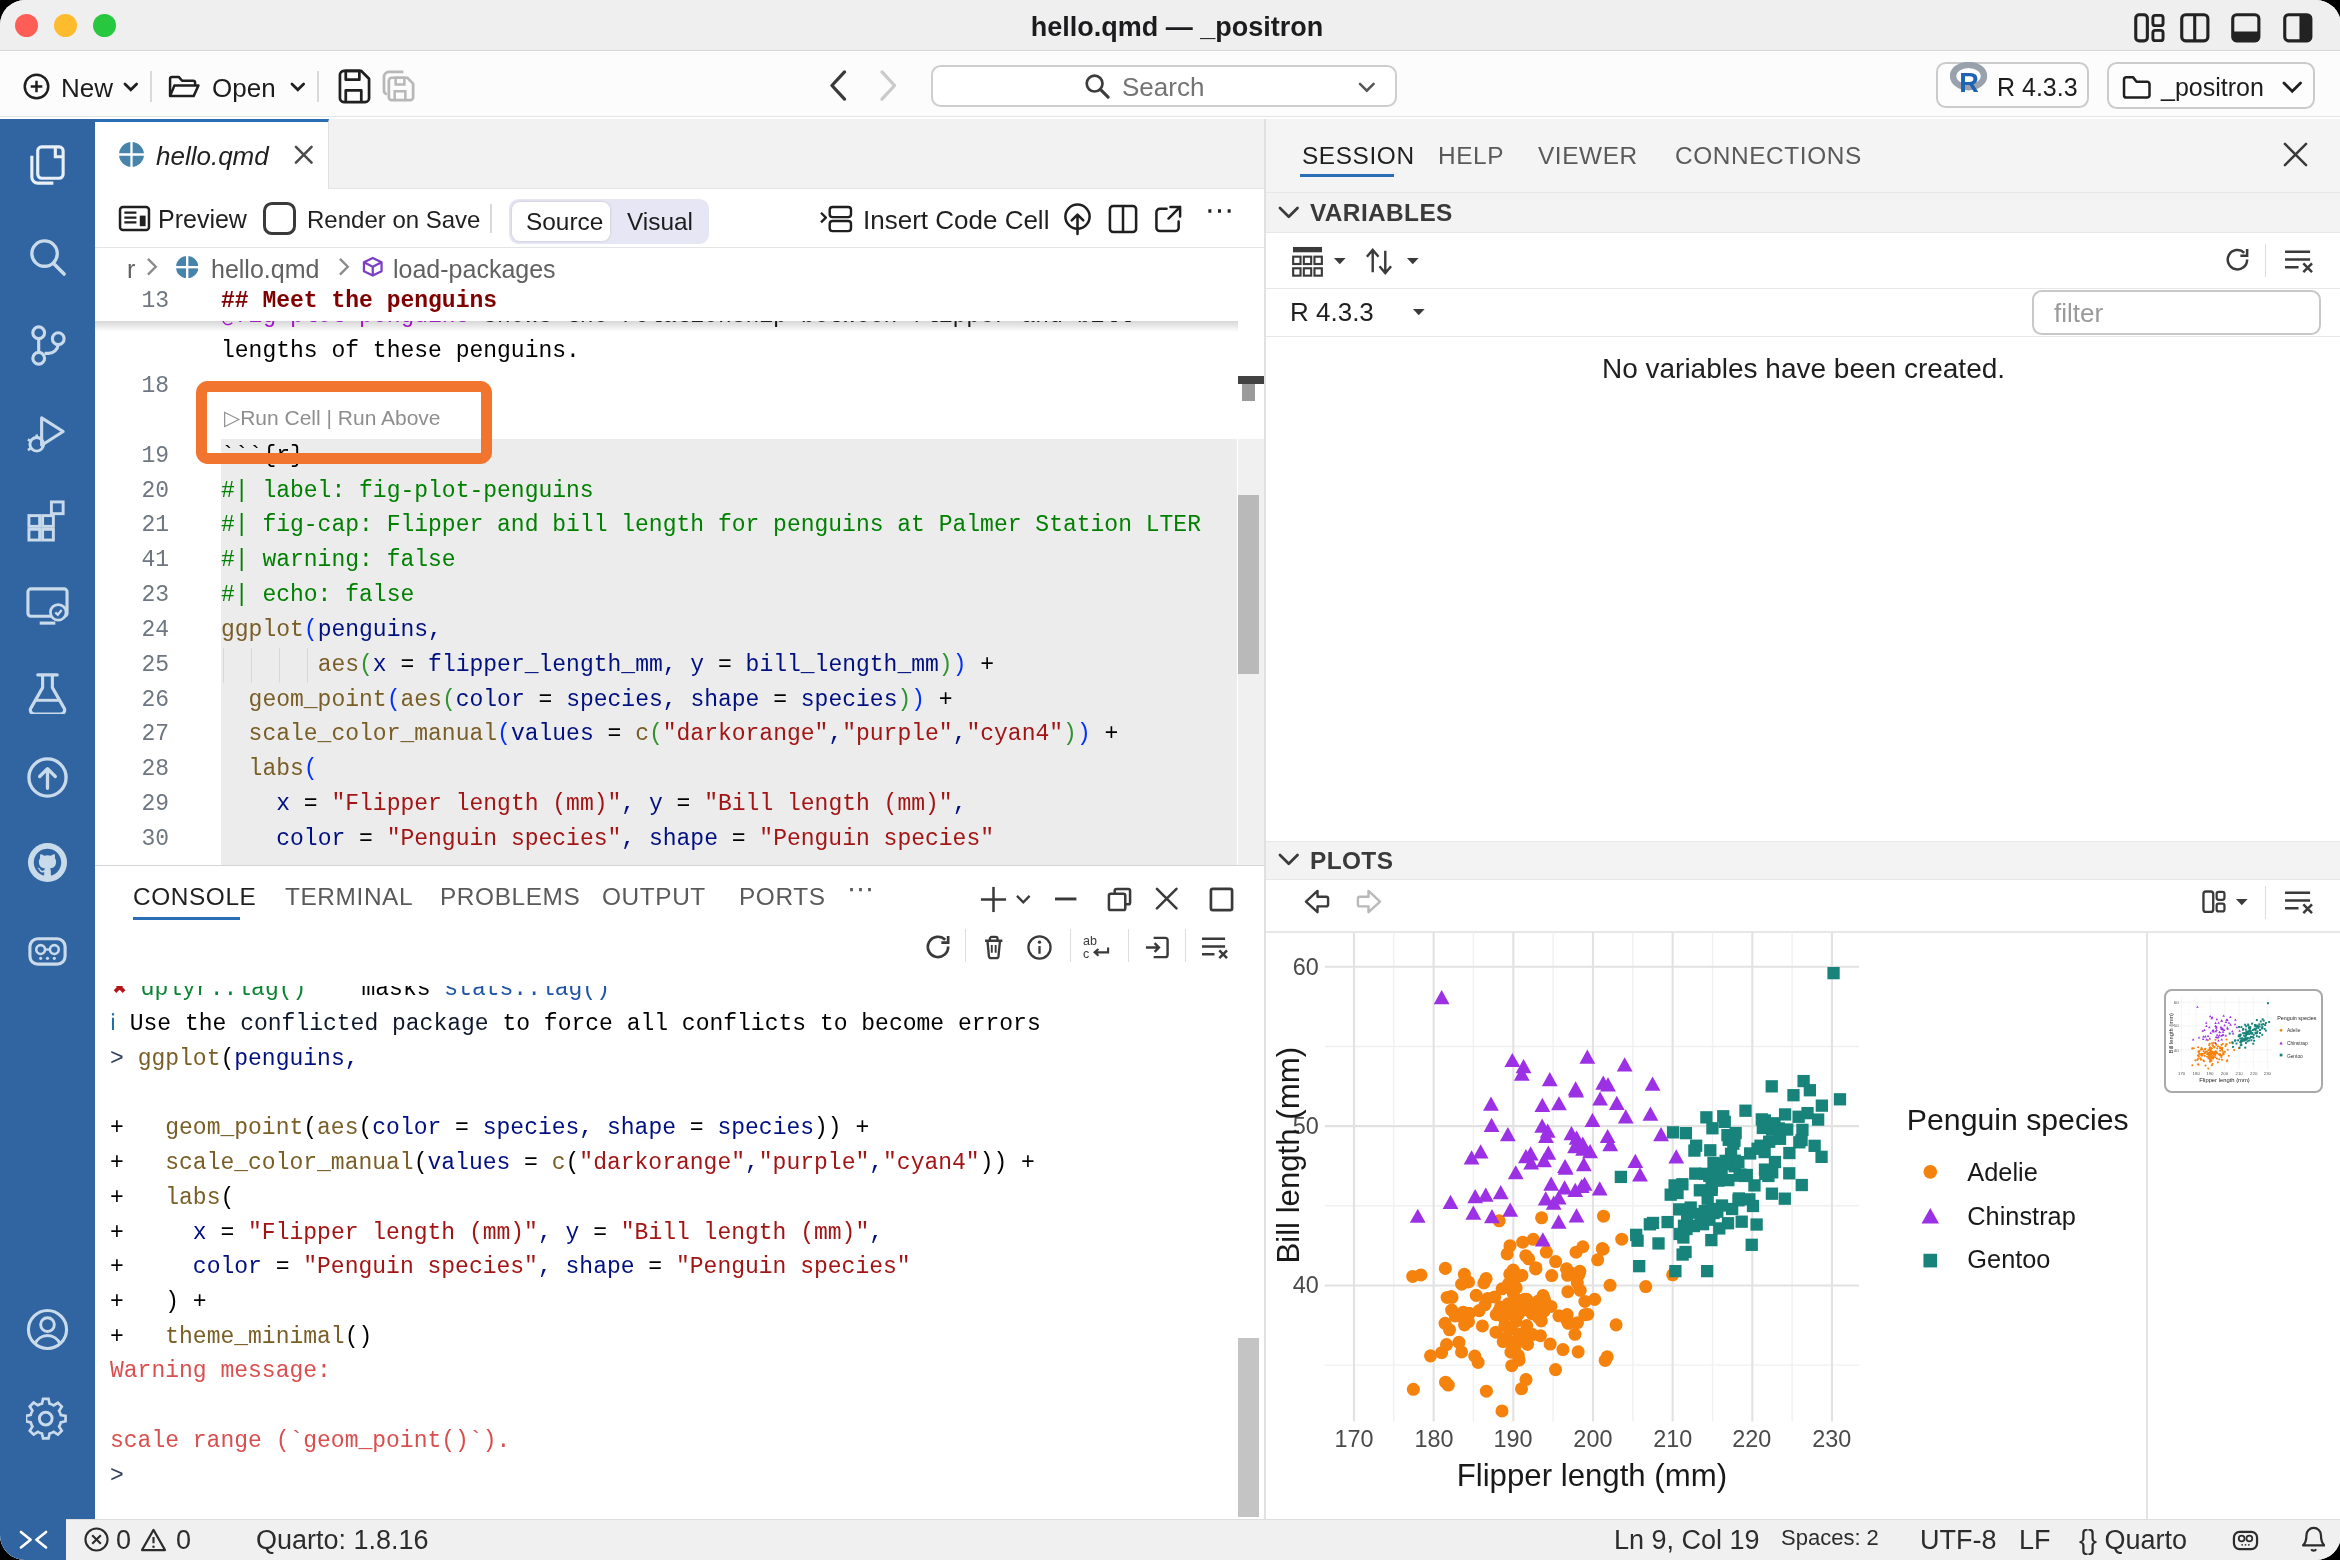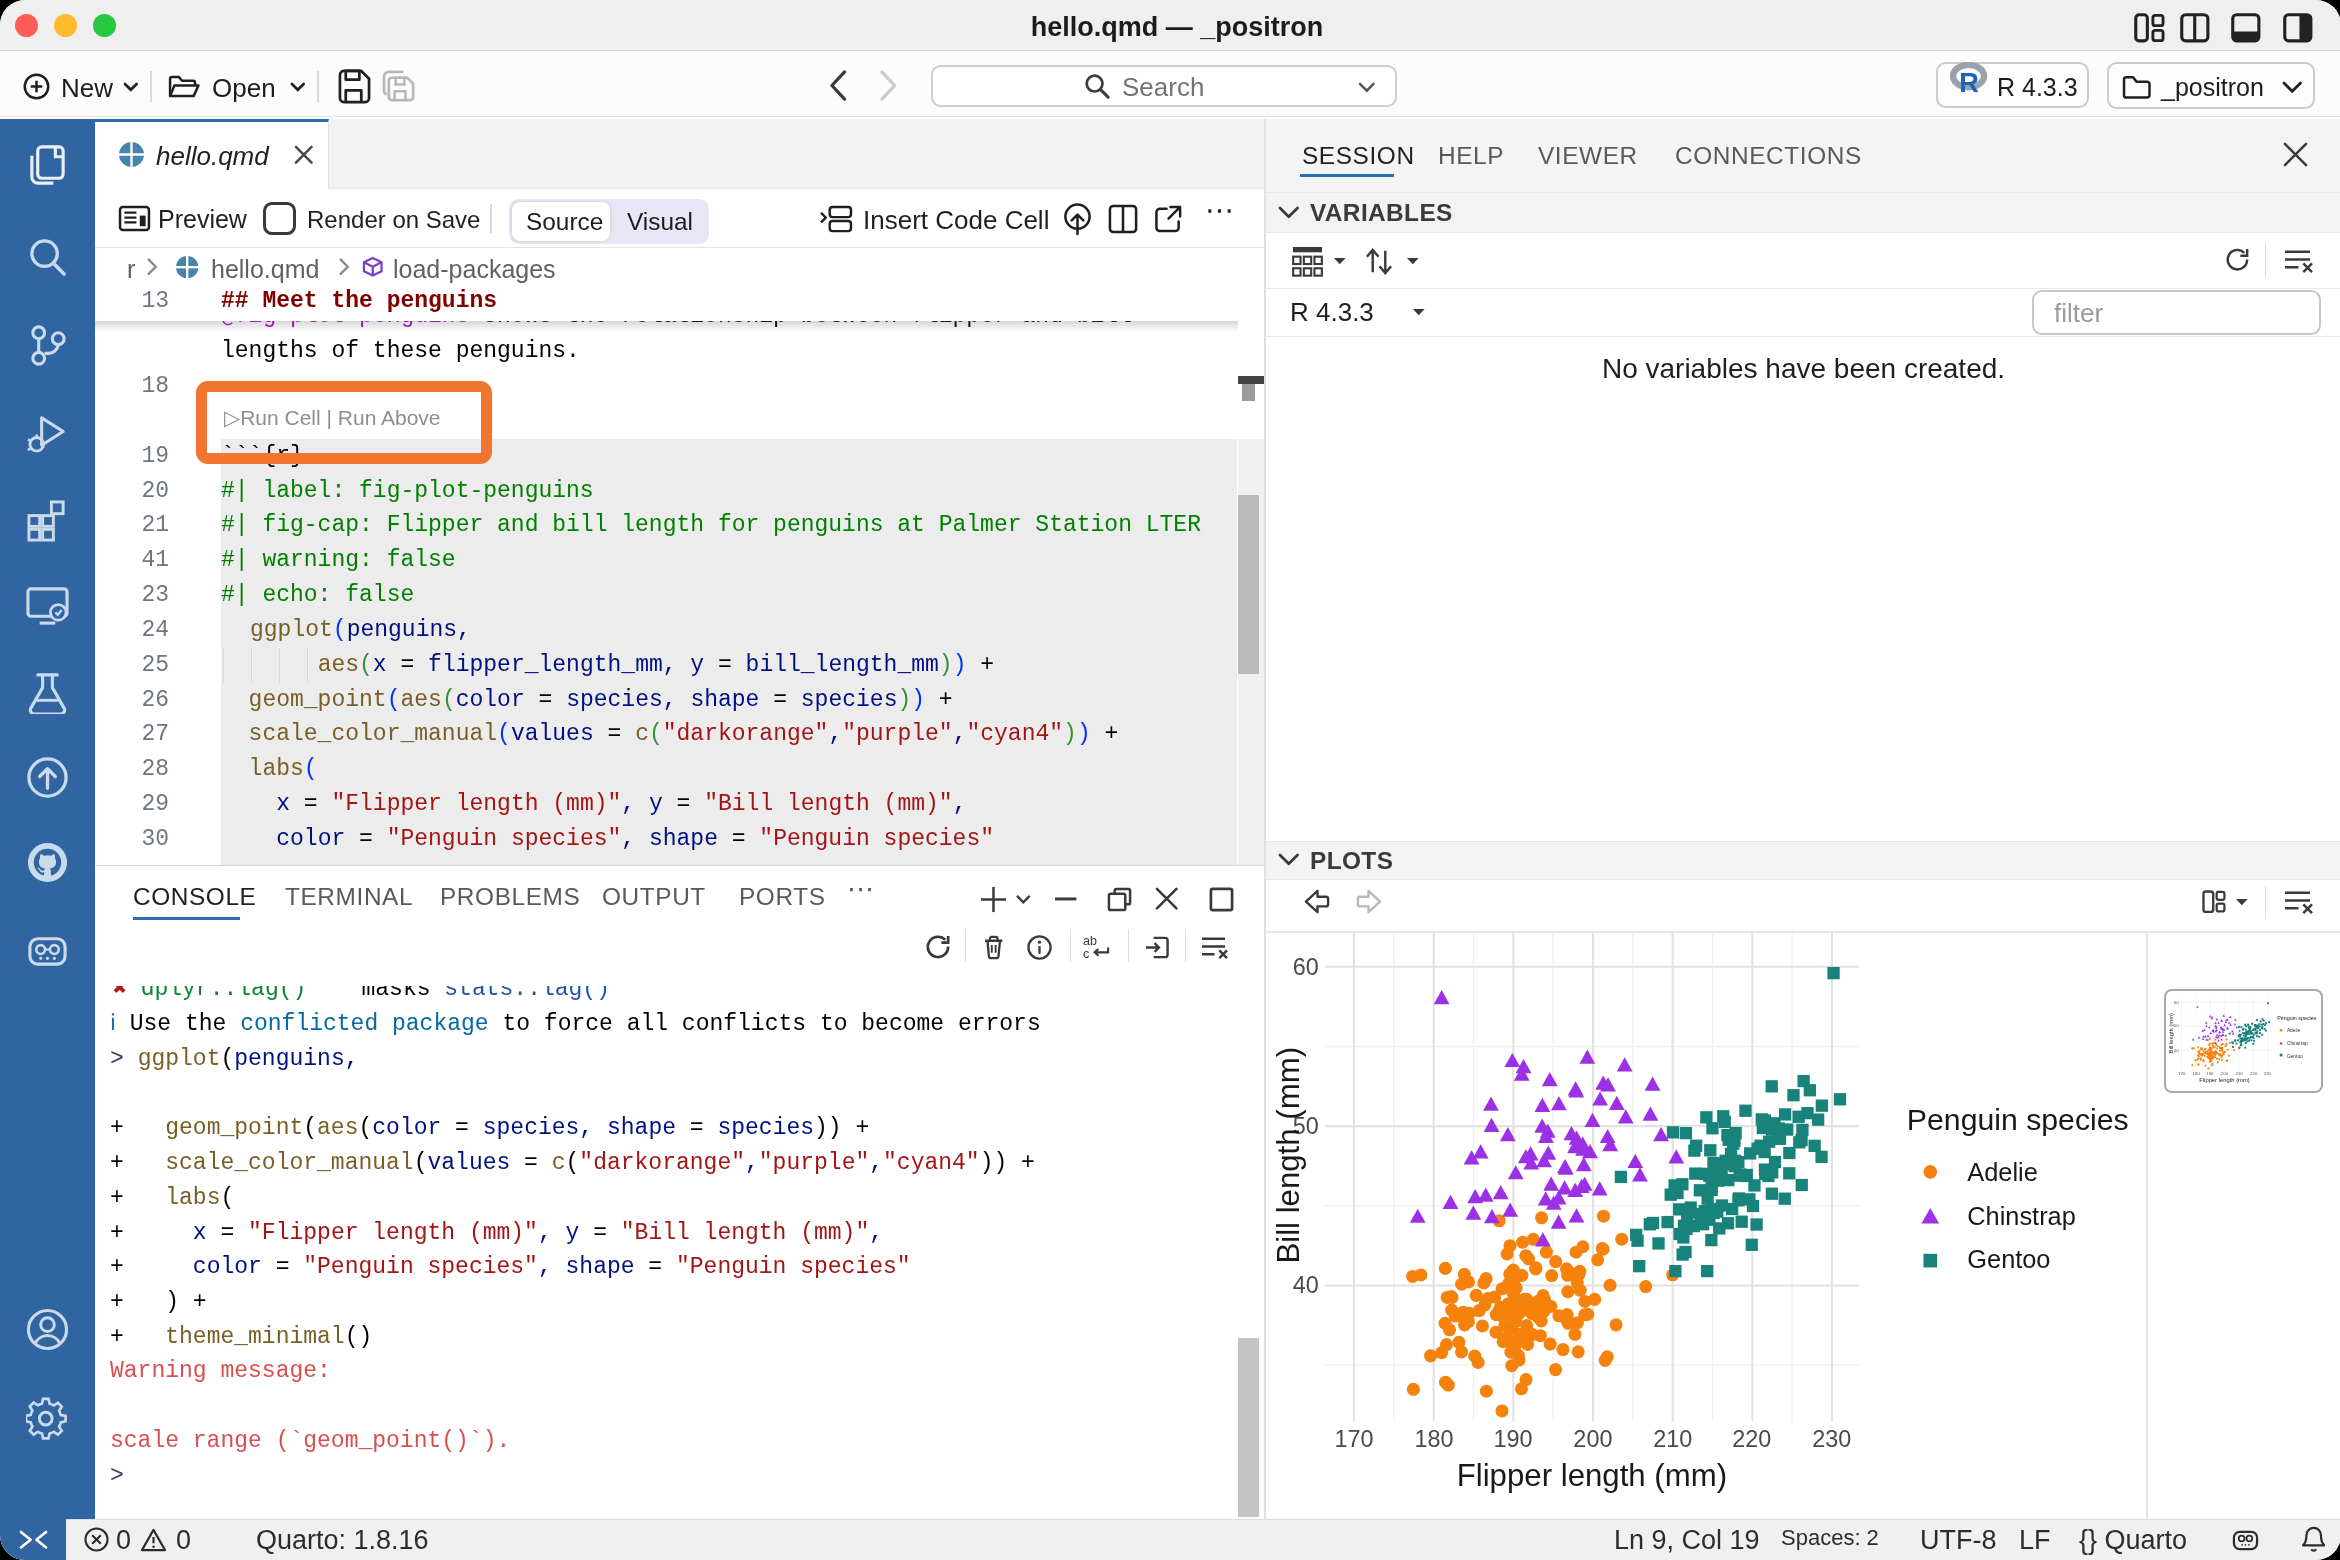--- a/index.html
+++ b/index.html
@@ -234,21 +234,21 @@
     <div class="abs mono" style="left:221px;top:439px;"><span style="color:#000;">```{r}</span></div>
 <div class="abs mono" style="left:95px;top:474px;width:74px;text-align:right;color:#6e7781;">20</div>
     <div class="abs mono" style="left:221px;top:474px;"><span style="color:#008000;">#| label: fig-plot-penguins</span></div>
 <div class="abs mono" style="left:95px;top:508px;width:74px;text-align:right;color:#6e7781;">21</div>
     <div class="abs mono" style="left:221px;top:508px;"><span style="color:#008000;">#| fig-cap: Flipper and bill length for penguins at Palmer Station LTER</span></div>
 <div class="abs mono" style="left:95px;top:543px;width:74px;text-align:right;color:#6e7781;">41</div>
     <div class="abs mono" style="left:221px;top:543px;"><span style="color:#008000;">#| warning: false</span></div>
 <div class="abs mono" style="left:95px;top:578px;width:74px;text-align:right;color:#6e7781;">23</div>
     <div class="abs mono" style="left:221px;top:578px;"><span style="color:#008000;">#| echo: false</span></div>
 <div class="abs mono" style="left:95px;top:613px;width:74px;text-align:right;color:#6e7781;">24</div>
-    <div class="abs mono" style="left:221px;top:613px;margin-left:29px;"><span style="color:#795E26;">ggplot</span><span style="color:#0431fa;">(</span><span style="color:#001080;">penguins</span><span style="color:#001080;">,</span></div>
+    <div class="abs mono" style="left:221px;top:613px;"><span style="color:#795E26;">ggplot</span><span style="color:#0431fa;">(</span><span style="color:#001080;">penguins</span><span style="color:#001080;">,</span></div>
 <div class="abs mono" style="left:95px;top:648px;width:74px;text-align:right;color:#6e7781;">25</div>
     <div class="abs mono" style="left:221px;top:648px;">       <span style="color:#795E26;">aes</span><span style="color:#319331;">(</span><span style="color:#001080;">x</span> = <span style="color:#001080;">flipper_length_mm</span><span style="color:#001080;">,</span> <span style="color:#001080;">y</span> = <span style="color:#001080;">bill_length_mm</span><span style="color:#319331;">)</span><span style="color:#0431fa;">)</span> +</div>
 <div class="abs mono" style="left:95px;top:683px;width:74px;text-align:right;color:#6e7781;">26</div>
     <div class="abs mono" style="left:221px;top:683px;">  <span style="color:#795E26;">geom_point</span><span style="color:#0431fa;">(</span><span style="color:#795E26;">aes</span><span style="color:#319331;">(</span><span style="color:#001080;">color</span> = <span style="color:#001080;">species</span><span style="color:#001080;">,</span> <span style="color:#001080;">shape</span> = <span style="color:#001080;">species</span><span style="color:#319331;">)</span><span style="color:#0431fa;">)</span> +</div>
 <div class="abs mono" style="left:95px;top:717px;width:74px;text-align:right;color:#6e7781;">27</div>
     <div class="abs mono" style="left:221px;top:717px;">  <span style="color:#795E26;">scale_color_manual</span><span style="color:#0431fa;">(</span><span style="color:#001080;">values</span> = <span style="color:#795E26;">c</span><span style="color:#319331;">(</span><span style="color:#a31515;">"darkorange"</span><span style="color:#001080;">,</span><span style="color:#a31515;">"purple"</span><span style="color:#001080;">,</span><span style="color:#a31515;">"cyan4"</span><span style="color:#319331;">)</span><span style="color:#0431fa;">)</span> +</div>
 <div class="abs mono" style="left:95px;top:752px;width:74px;text-align:right;color:#6e7781;">28</div>
     <div class="abs mono" style="left:221px;top:752px;">  <span style="color:#795E26;">labs</span><span style="color:#0431fa;">(</span></div>
 <div class="abs mono" style="left:95px;top:787px;width:74px;text-align:right;color:#6e7781;">29</div>
     <div class="abs mono" style="left:221px;top:787px;">    <span style="color:#001080;">x</span> = <span style="color:#a31515;">"Flipper length (mm)"</span><span style="color:#001080;">,</span> <span style="color:#001080;">y</span> = <span style="color:#a31515;">"Bill length (mm)"</span><span style="color:#001080;">,</span></div>
@@ -270,21 +270,21 @@
 <div class="abs" style="left:1238px;top:495px;width:20.5px;height:179px;background:#b9b9b9;"></div>
 <div class="abs" style="left:95px;top:865px;width:1169px;height:654px;background:#fff;border-top:1.5px solid #d5d5d5;"></div>
 <div class="abs" style="left:133px;top:883px;font-size:24.4px;letter-spacing:0.6px;color:#1f1f1f;">CONSOLE</div>
 <div class="abs" style="left:285px;top:883px;font-size:24.4px;letter-spacing:0.6px;color:#5a5a5a;">TERMINAL</div>
 <div class="abs" style="left:440px;top:883px;font-size:24.4px;letter-spacing:0.6px;color:#5a5a5a;">PROBLEMS</div>
 <div class="abs" style="left:602px;top:883px;font-size:24.4px;letter-spacing:0.6px;color:#5a5a5a;">OUTPUT</div>
 <div class="abs" style="left:739px;top:883px;font-size:24.4px;letter-spacing:0.6px;color:#5a5a5a;">PORTS</div>
 <div class="abs" style="left:133px;top:917px;width:107px;height:2.9px;background:#2a6db4;"></div>
 <div class="abs" style="left:847px;top:873px;font-size:27px;letter-spacing:2px;color:#5a5a5a;">⋯</div>
 <div class="abs mono" style="left:113px;top:972px;"><span style="color:#b3151a;">✖ </span><span style="color:#0a8332;">dplyr::lag()</span>    masks <span style="color:#1f55a6;">stats::lag()</span></div>
-<div class="abs mono" style="left:110px;top:1007px;"><span style="color:#20709f;">ℹ </span>Use the <span style="color:#0369a1;">conflicted package</span> to force all conflicts to become errors</div>
+<div class="abs mono" style="left:110px;top:1007px;"><span style="color:#20709f;">ℹ </span>Use the <span style="color:#0f172a;">conflicted package</span> to force all conflicts to become errors</div>
 <div class="abs mono" style="left:110px;top:1042px;"><span style="color:#33415e;">&gt;</span> <span style="color:#795E26;">ggplot</span>(<span style="color:#001080;">penguins</span><span style="color:#001080;">,</span></div>
 <div class="abs mono" style="left:110px;top:1111px;">+   <span style="color:#795E26;">geom_point</span>(<span style="color:#795E26;">aes</span>(<span style="color:#001080;">color</span> = <span style="color:#001080;">species</span><span style="color:#001080;">,</span> <span style="color:#001080;">shape</span> = <span style="color:#001080;">species</span>)) +</div>
 <div class="abs mono" style="left:110px;top:1146px;">+   <span style="color:#795E26;">scale_color_manual</span>(<span style="color:#001080;">values</span> = <span style="color:#795E26;">c</span>(<span style="color:#a31515;">"darkorange"</span><span style="color:#001080;">,</span><span style="color:#a31515;">"purple"</span><span style="color:#001080;">,</span><span style="color:#a31515;">"cyan4"</span>)) +</div>
 <div class="abs mono" style="left:110px;top:1181px;">+   <span style="color:#795E26;">labs</span>(</div>
 <div class="abs mono" style="left:110px;top:1216px;">+     <span style="color:#001080;">x</span> = <span style="color:#a31515;">"Flipper length (mm)"</span><span style="color:#001080;">,</span> <span style="color:#001080;">y</span> = <span style="color:#a31515;">"Bill length (mm)"</span><span style="color:#001080;">,</span></div>
 <div class="abs mono" style="left:110px;top:1250px;">+     <span style="color:#001080;">color</span> = <span style="color:#a31515;">"Penguin species"</span><span style="color:#001080;">,</span> <span style="color:#001080;">shape</span> = <span style="color:#a31515;">"Penguin species"</span></div>
 <div class="abs mono" style="left:110px;top:1285px;">+   ) +</div>
 <div class="abs mono" style="left:110px;top:1320px;">+   <span style="color:#795E26;">theme_minimal</span>()</div>
 <div class="abs mono" style="left:110px;top:1354px;"><span style="color:#d94f4f;">Warning message:</span></div>
 <div class="abs mono" style="left:110px;top:1424px;"><span style="color:#d94f4f;">scale range (`geom_point()`).</span></div>

